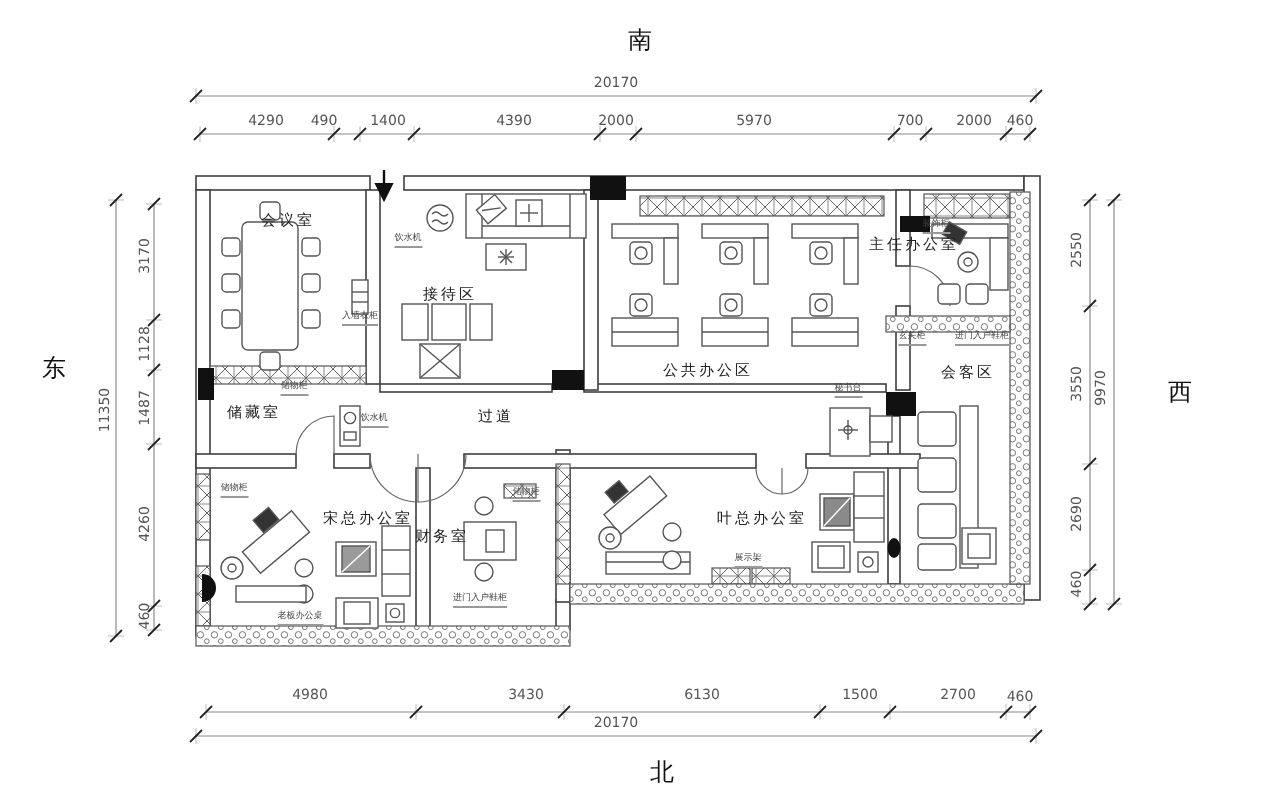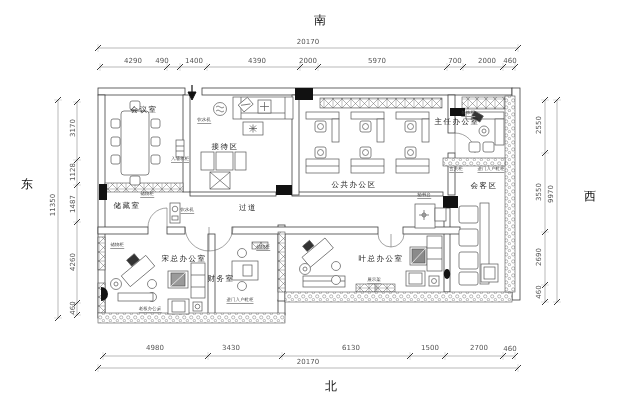--- a/index.html
+++ b/index.html
@@ -392,21 +392,21 @@
 <span class="lbl dim" style="left:162px;top:61px">490</span>
 <span class="lbl dim" style="left:194px;top:61px">1400</span>
 <span class="lbl dim" style="left:257px;top:61px">4390</span>
 <span class="lbl dim" style="left:308px;top:61px">2000</span>
 <span class="lbl dim" style="left:377px;top:61px">5970</span>
 <span class="lbl dim" style="left:455px;top:61px">700</span>
 <span class="lbl dim" style="left:487px;top:61px">2000</span>
 <span class="lbl dim" style="left:510px;top:61px">460</span>
 
 <span class="lbl dim" style="left:155px;top:348px">4980</span>
-<span class="lbl dim" style="left:231px;top:348px">3430</span>
+<span class="lbl dim" style="left:263px;top:348px">3430</span>
 <span class="lbl dim" style="left:351px;top:348px">6130</span>
 <span class="lbl dim" style="left:430px;top:348px">1500</span>
 <span class="lbl dim" style="left:479px;top:348px">2700</span>
 <span class="lbl dim" style="left:510px;top:349px">460</span>
 
 <span class="lbl dim vdim" style="left:73px;top:128px">3170</span>
 <span class="lbl dim vdim" style="left:73px;top:172px">1128</span>
 <span class="lbl dim vdim" style="left:73px;top:204px">1487</span>
 <span class="lbl dim vdim" style="left:73px;top:262px">4260</span>
 <span class="lbl dim vdim" style="left:73px;top:308px">460</span>
@@ -417,21 +417,21 @@
 <span class="lbl dim vdim" style="left:539px;top:292px">460</span>
 
 <span class="lbl room" style="left:144px;top:110px">会议室</span>
 <span class="lbl room" style="left:225px;top:147px">接待区</span>
 <span class="lbl room" style="left:354px;top:185px">公共办公区</span>
 <span class="lbl room" style="left:457px;top:122px">主任办公室</span>
 <span class="lbl room" style="left:127px;top:206px">储藏室</span>
 <span class="lbl room" style="left:248px;top:208px">过道</span>
 <span class="lbl room" style="left:484px;top:186px">会客区</span>
 <span class="lbl room" style="left:184px;top:259px">宋总办公室</span>
-<span class="lbl room" style="left:221px;top:279px">财务室</span>
+<span class="lbl room" style="left:221px;top:268px">财务室</span>
 <span class="lbl room" style="left:381px;top:259px">叶总办公室</span>
 
 <span class="lbl ann" style="left:180px;top:160px">入墙衣柜</span>
 <span class="lbl ann" style="left:147px;top:195px">储物柜</span>
 <span class="lbl ann" style="left:117px;top:246px">储物柜</span>
 <span class="lbl ann" style="left:263px;top:248px">储物柜</span>
 <span class="lbl ann" style="left:204px;top:121px">饮水机</span>
 <span class="lbl ann" style="left:187px;top:211px">饮水机</span>
 <span class="lbl ann" style="left:468px;top:114px">装饰柜</span>
 <span class="lbl ann" style="left:456px;top:170px">玄关柜</span>

